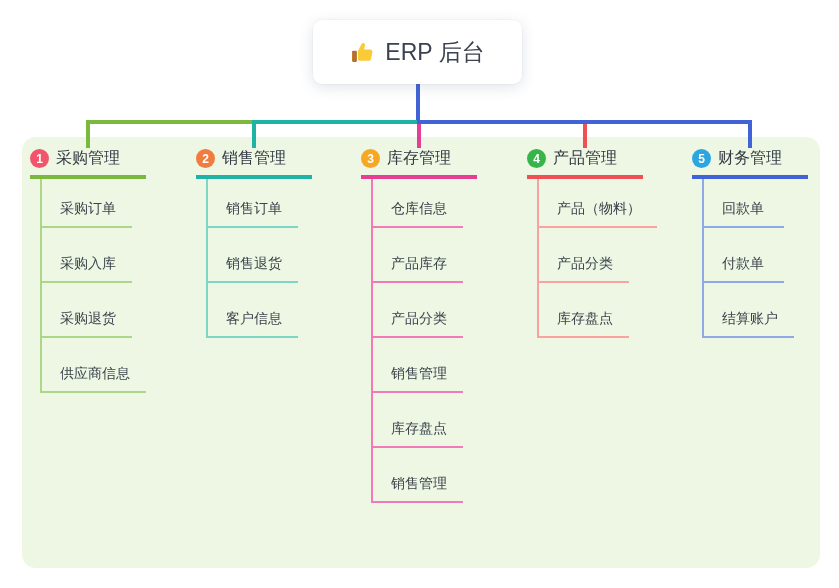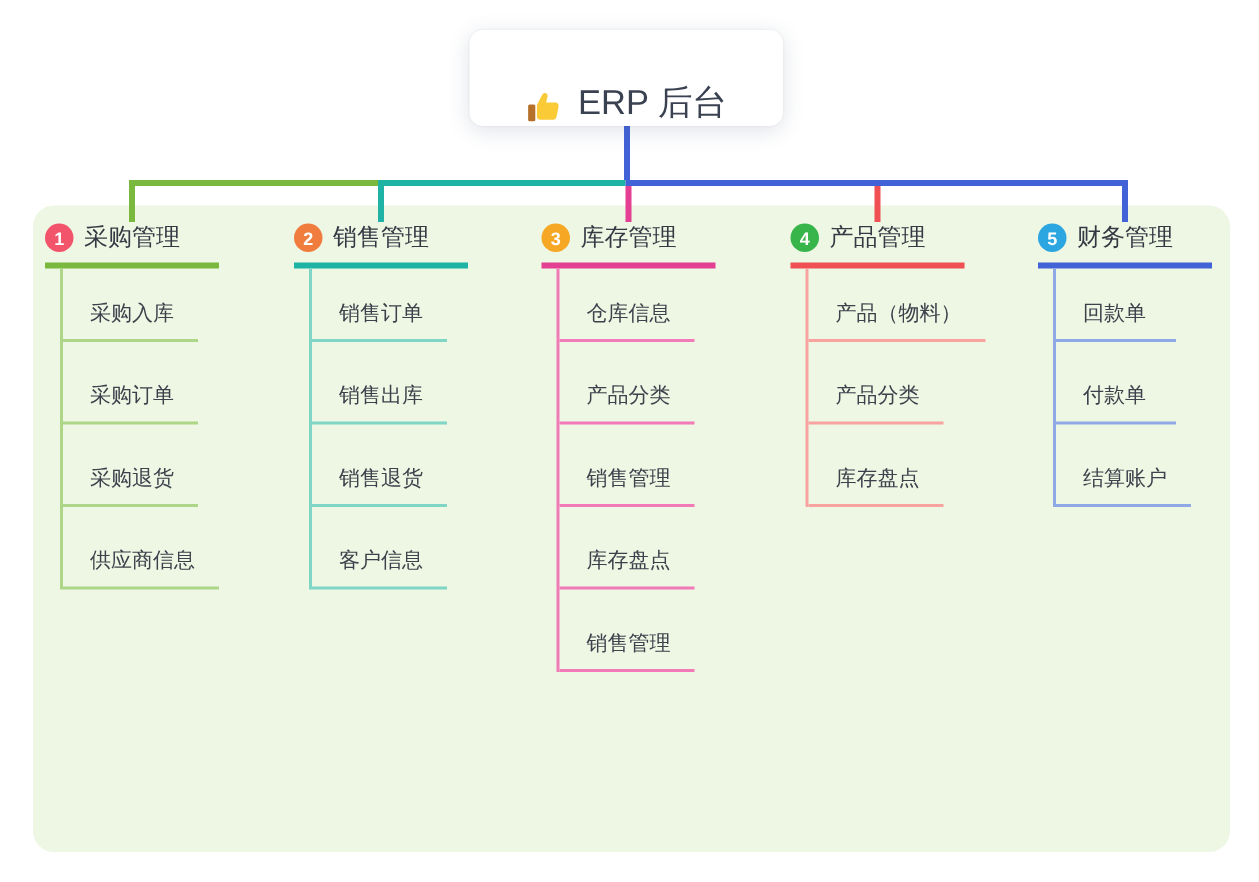--- a/index.html
+++ b/index.html
@@ -15,21 +15,21 @@
   .panel {
     position:absolute; left:22px; top:137px; width:798px; height:431px;
     border-radius:14px;
   }
 
   
   .root-card {
     position:absolute; left:313px; top:20px; width:209px; height:64px;
     background:#ffffff; border-radius:9px;
     box-shadow:0 3px 14px rgba(60,80,120,.16), 0 0 0 1px rgba(0,0,0,.02);
-    display:flex; align-items:flex-end; justify-content:center; gap:10px;
+    display:flex; align-items:center; justify-content:center; gap:10px;
     font-size:23px; font-weight:500; color:#3a4150;
   }
   .root-card .thumb { display:flex; align-items:center; }
 
   
   .line { position:absolute; }
   .root-drop { left:416px; top:84px; width:4px; height:36px; }
   .bus-1 { left:86px;  top:120px; width:166px; height:4px; }
   .bus-2 { left:252px; top:120px; width:165px; height:4px; }
   .bus-3 { left:417px; top:120px; width:335px; height:4px; }
@@ -100,47 +100,47 @@
   </span>
   <span>ERP 后台</span>
 </div>
 
 <div class="branch branch-1" style="--badge: #f2556b; --line: #7ab83e; --light: #aed688;">
   <div class="branch-title">
     <span class="badge">1</span>
     <span>采购管理</span>
   </div>
   <div class="children">
+    <div class="child">采购订单</div>
     <div class="child">采购入库</div>
-    <div class="child">采购订单</div>
     <div class="child">采购退货</div>
     <div class="child">供应商信息</div>
   </div>
 </div>
 
 <div class="branch branch-2" style="--badge: #f07c3e; --line: #1eb3a4; --light: #7fd6c6;">
   <div class="branch-title">
     <span class="badge">2</span>
     <span>销售管理</span>
   </div>
   <div class="children">
     <div class="child">销售订单</div>
-    <div class="child">销售出库</div>
     <div class="child">销售退货</div>
     <div class="child">客户信息</div>
   </div>
 </div>
 
 <div class="branch branch-3" style="--badge: #f6a723; --line: #e43f92; --light: #f27ab8;">
   <div class="branch-title">
     <span class="badge">3</span>
     <span>库存管理</span>
   </div>
   <div class="children">
     <div class="child">仓库信息</div>
+    <div class="child">产品库存</div>
     <div class="child">产品分类</div>
     <div class="child">销售管理</div>
     <div class="child">库存盘点</div>
     <div class="child">销售管理</div>
   </div>
 </div>
 
 <div class="branch branch-4" style="--badge: #38b54a; --line: #f05053; --light: #f8a3a0;">
   <div class="branch-title">
     <span class="badge">4</span>

